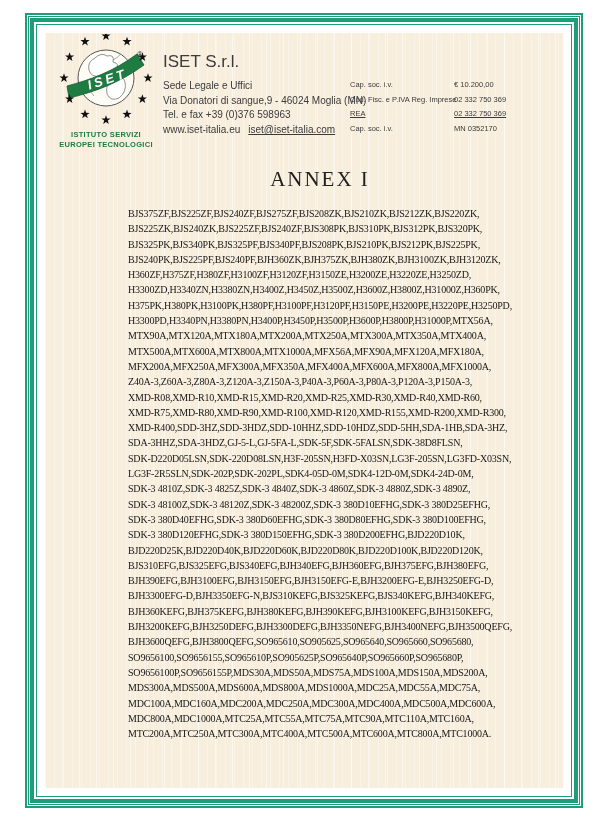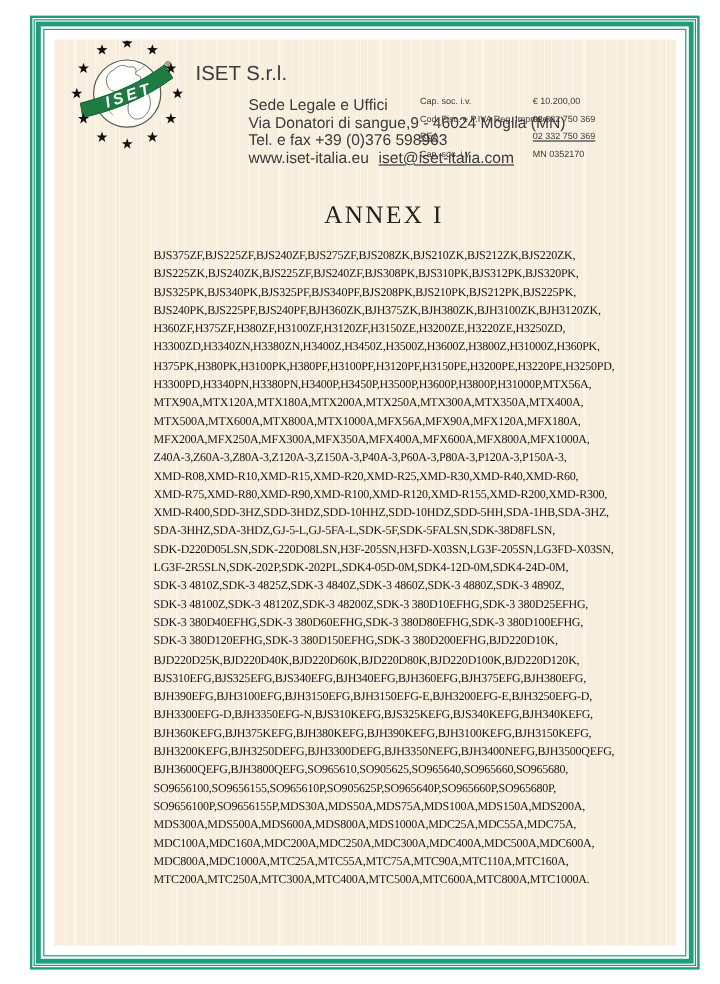--- a/index.html
+++ b/index.html
@@ -13,25 +13,25 @@
   .frame-inner{width:100%;height:100%;border:1px solid #1f9d7a;padding:8px;box-sizing:border-box;}
   .paper{width:100%;height:100%;background:#f8eedd;position:relative;
         background-image:
           repeating-linear-gradient(90deg, rgba(255,255,255,.50) 0 1px, rgba(255,255,255,0) 1px 17px),
           repeating-linear-gradient(90deg, rgba(255,255,255,.28) 0 1px, rgba(255,255,255,0) 1px 9px);}
   
   .logo-block{position:absolute;left:50px;top:34px;width:112px;text-align:center;}
   .logo-caption{margin-top:0;font-size:7.5px;font-weight:bold;color:#1e7b41;
         line-height:9.5px;letter-spacing:.3px;}
   .company-name{position:absolute;left:163px;top:52px;font-size:17px;color:#3c3c3c;text-align:right;}
-  .addr{position:absolute;left:163px;font-size:13px;color:#3a3a3a;white-space:nowrap;margin-left:44px;}
+  .addr{position:absolute;left:163px;font-size:10px;color:#3a3a3a;white-space:nowrap;}
   .addr-r1{top:80px;} .addr-r2{top:95px;text-align:center;} .addr-r3{top:109px;} .addr-r4{top:124px;text-align:right;}
   .email-link{text-decoration:underline;color:#3a3a3a;margin-left:8px;cursor:pointer;}
   .reg-label{position:absolute;left:350px;font-size:7.5px;color:#3a3a3a;white-space:nowrap;}
-  .reg-value{position:absolute;left:444px;font-size:7.5px;color:#3a3a3a;white-space:nowrap;}
+  .reg-value{position:absolute;left:454px;font-size:7.5px;color:#3a3a3a;white-space:nowrap;}
   .reg-r1{top:80px;} .reg-r2{top:95px;} .reg-r3{top:109px;text-decoration:underline;} .reg-r4{top:124px;}
   
   .annex-title{position:absolute;left:100px;top:167px;width:440px;text-align:center;
         font-family:"Liberation Serif",serif;font-size:21px;letter-spacing:2px;color:#1f1f1f;}
   .code-list{position:absolute;left:128px;top:206px;width:372px;
         font-family:"Liberation Serif",serif;font-size:10px;letter-spacing:-0.2px;
         color:#161616;line-height:15.3px;}
   .code-line{white-space:nowrap;}
 </style>
 </head>
@@ -70,20 +70,24 @@
       <use href="#star" transform="translate(91.4,65) scale(0.8)"></use>
       <use href="#star" transform="translate(76,80.4) scale(0.8)"></use>
       <use href="#star" transform="translate(55,86) scale(0.8)"></use>
       <use href="#star" transform="translate(34,80.4) scale(0.8)"></use>
       <use href="#star" transform="translate(18.6,65) scale(0.8)"></use>
       <use href="#star" transform="translate(13,44) scale(0.8)"></use>
       <use href="#star" transform="translate(18.6,23) scale(0.8)"></use>
       <use href="#star" transform="translate(34,7.6) scale(0.8)"></use>
       <text x="86" y="23" font-size="8" fill="#222" font-family="Liberation Sans, sans-serif">®</text>
     </svg>
+    <div class="logo-caption">
+      <div>ISTITUTO SERVIZI</div>
+      <div>EUROPEI TECNOLOGICI</div>
+    </div>
   </div>
 
   <div class="company-name">ISET S.r.l.</div>
 
   <div class="addr addr-r1">Sede Legale e Uffici</div>
   <div class="addr addr-r2">Via Donatori di sangue,9 - 46024 Moglia (MN)</div>
   <div class="addr addr-r3">Tel. e fax +39 (0)376 598963</div>
   <div class="addr addr-r4">
     <span>www.iset-italia.eu</span><span class="email-link">iset@iset-italia.com</span>
   </div>

